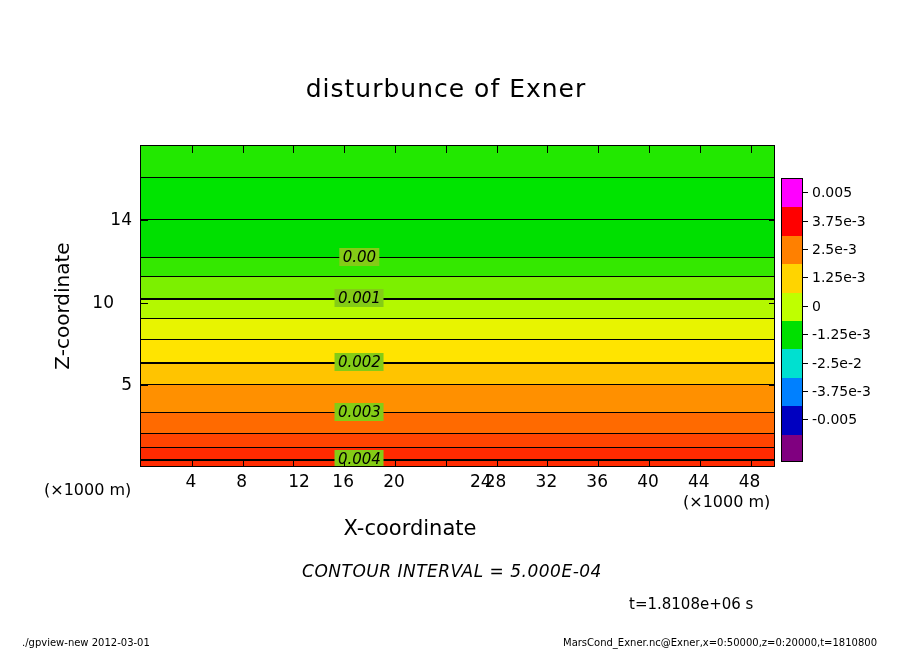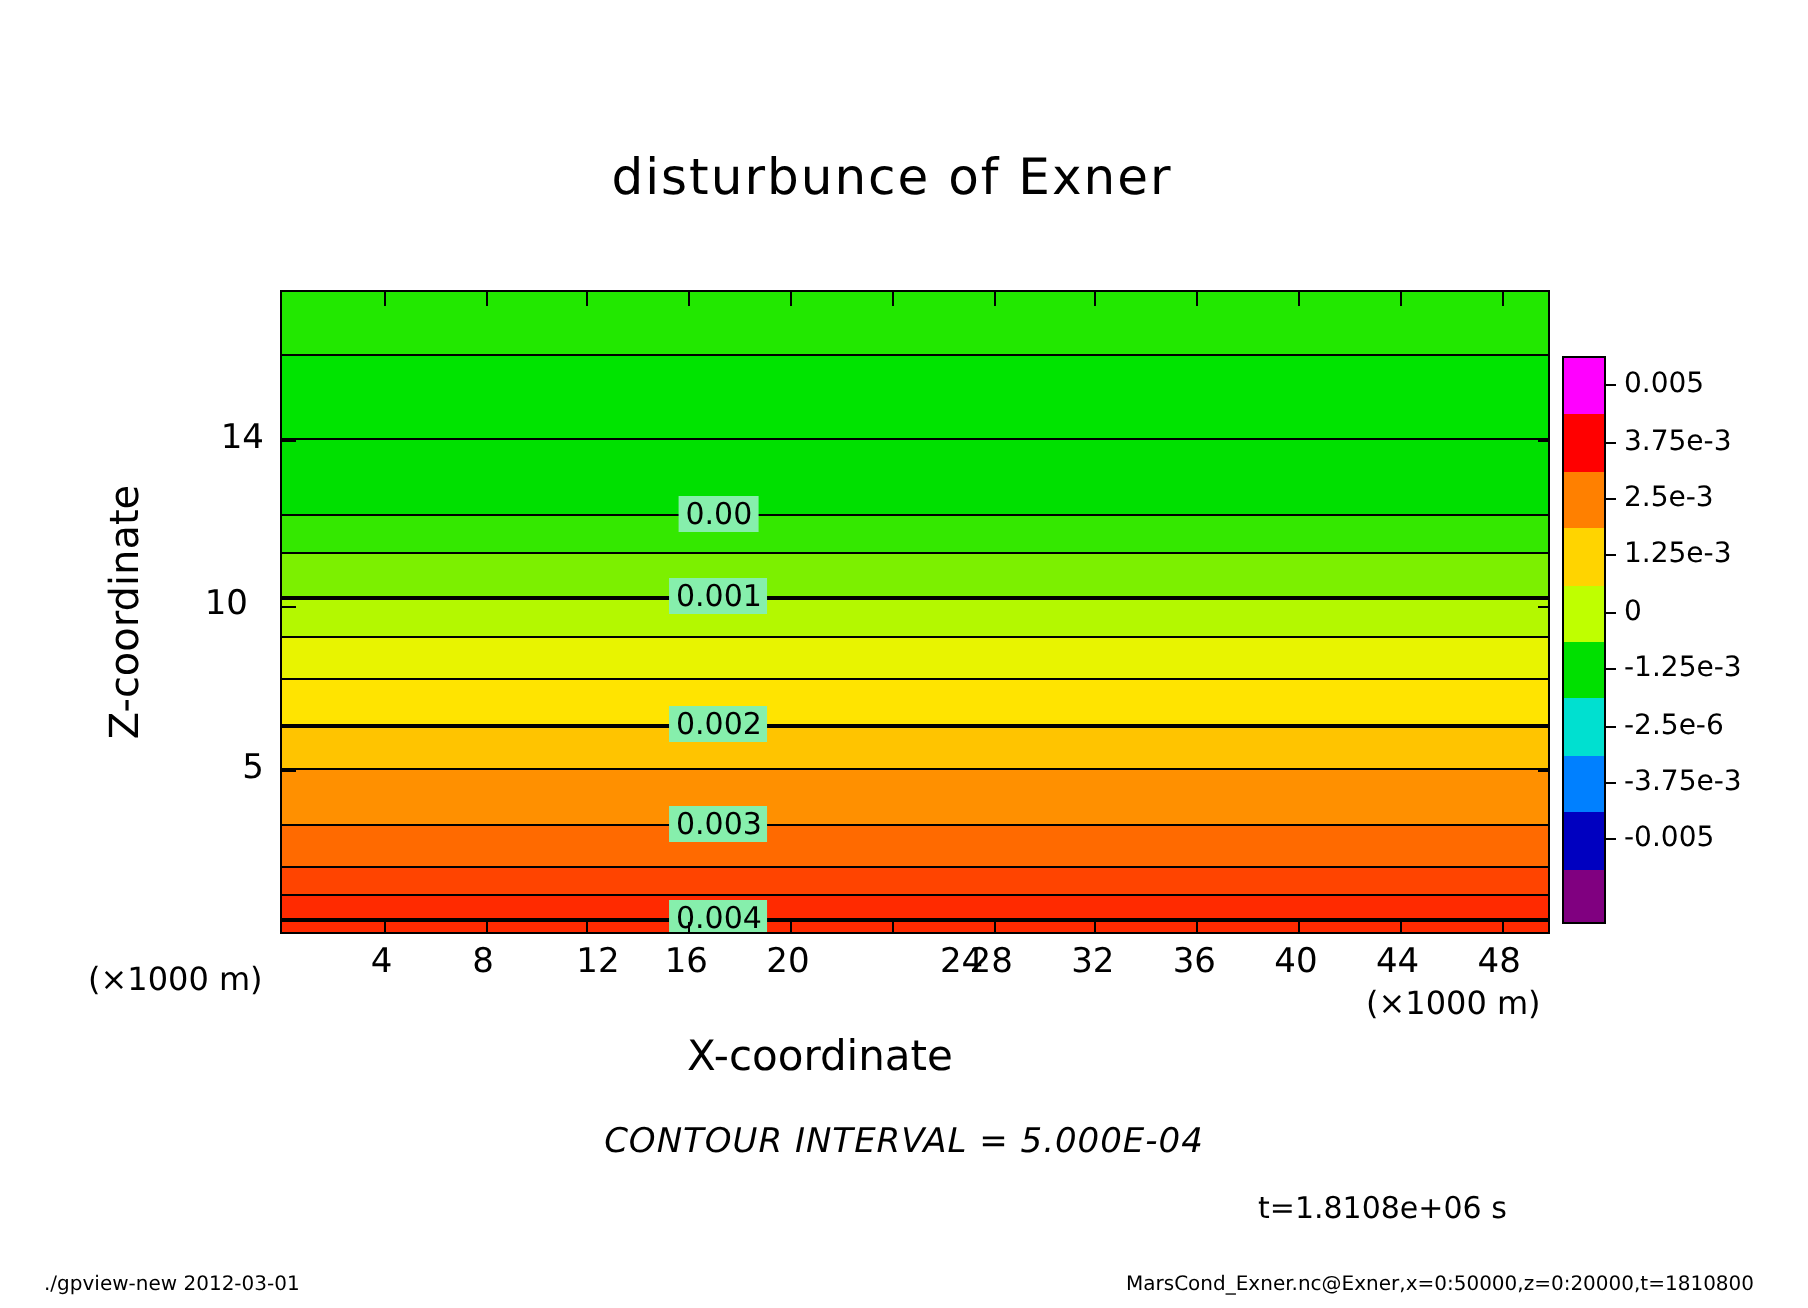--- a/index.html
+++ b/index.html
@@ -15,23 +15,24 @@
   }
   
   #plot{
     left:140px;top:145px;width:635px;height:322px;
     border:1.5px solid #000;box-sizing:border-box;overflow:hidden;
   }
   #bands{position:absolute;left:0;top:0;right:0;bottom:0;}
   .band{position:absolute;left:0;width:100%;}
   .cline{position:absolute;left:0;width:100%;height:1px;background:#000;}
   .clabel{
-    position:absolute;font-size:15px;background:#86efac;
+    position:absolute;font-size:15px;background:#84cc16;
     padding:0 3px;transform:translate(-50%,-50%);
     font-family:"DejaVu Sans",sans-serif;
+    font-style:italic;
   }
   
   .xtick{position:absolute;width:1px;height:7px;background:#000;top:-7px;}
   .xtick.top{top:0;}
   .ytick{position:absolute;height:1px;width:7px;background:#000;}
   .xlab{position:absolute;font-size:17px;transform:translateX(-50%);top:2px;}
   .ylab{position:absolute;font-size:17px;transform:translateY(-50%);text-align:right;}
   #yaxis-title{
     left:62px;top:306px;font-size:20px;
     transform:translate(-50%,-50%) rotate(-90deg);white-space:nowrap;
@@ -140,21 +141,21 @@
     <div class="xlab abs" style="position: absolute; left: 444.8px; top: 471px; margin-left: 36px;">24</div>
     <div class="xlab abs" style="position: absolute; left: 495.6px; top: 471px;">28</div>
     <div class="xlab abs" style="position: absolute; left: 546.4px; top: 471px;">32</div>
     <div class="xlab abs" style="position: absolute; left: 597.2px; top: 471px;">36</div>
     <div class="xlab abs" style="position: absolute; left: 648px; top: 471px;">40</div>
     <div class="xlab abs" style="position: absolute; left: 698.8px; top: 471px;">44</div>
     <div class="xlab abs" style="position: absolute; left: 749.6px; top: 471px;">48</div>
   </div>
 <div id="ylabels">
     <div class="ylab" style="position: absolute; width: 28px; left: 104px; top: 384.436px;">5</div>
-    <div class="ylab" style="position: absolute; width: 28px; left: 96px; top: 301.872px;">10</div>
+    <div class="ylab" style="position: absolute; width: 28px; left: 86px; top: 301.872px;">10</div>
     <div class="ylab" style="position: absolute; width: 28px; left: 104px; top: 219.308px;">14</div>
   </div>
 
 <div class="abs" id="yaxis-title">Z-coordinate</div>
 <div class="abs" id="xaxis-title">X-coordinate</div>
 <div class="abs" id="xunit-left">(×1000 m)</div>
 <div class="abs" id="xunit-right">(×1000 m)</div>
 
 <div class="abs" id="cbar">
     <div class="cbseg" style="top: 0px; height: 28.9px; background: rgb(255, 0, 255);"></div>
@@ -175,21 +176,21 @@
     <div class="cblab" style="top: 220.6px;">3.75e-3</div>
     <div class="cbtick" style="top: 249px;"></div>
     <div class="cblab" style="top: 249px;">2.5e-3</div>
     <div class="cbtick" style="top: 277.4px;"></div>
     <div class="cblab" style="top: 277.4px;">1.25e-3</div>
     <div class="cbtick" style="top: 305.8px;"></div>
     <div class="cblab" style="top: 305.8px;">0</div>
     <div class="cbtick" style="top: 334.2px;"></div>
     <div class="cblab" style="top: 334.2px;">-1.25e-3</div>
     <div class="cbtick" style="top: 362.6px;"></div>
-    <div class="cblab" style="top: 362.6px;">-2.5e-6</div>
+    <div class="cblab" style="top: 362.6px;">-2.5e-2</div>
     <div class="cbtick" style="top: 391px;"></div>
     <div class="cblab" style="top: 391px;">-3.75e-3</div>
     <div class="cbtick" style="top: 419.4px;"></div>
     <div class="cblab" style="top: 419.4px;">-0.005</div>
   </div>
 
 <div class="abs" id="ci">CONTOUR INTERVAL = 5.000E-04</div>
 <div class="abs" id="tstamp">t=1.8108e+06 s</div>
 <div class="abs" id="foot-left">./gpview-new   2012-03-01</div>
 <div class="abs" id="foot-right">MarsCond_Exner.nc@Exner,x=0:50000,z=0:20000,t=1810800</div>

